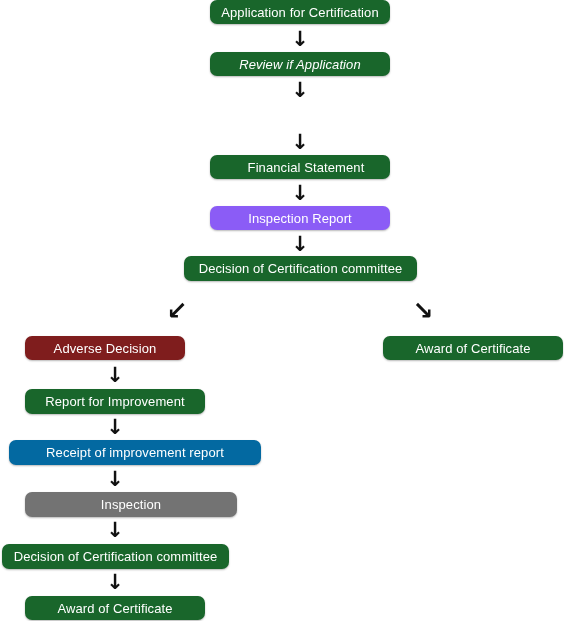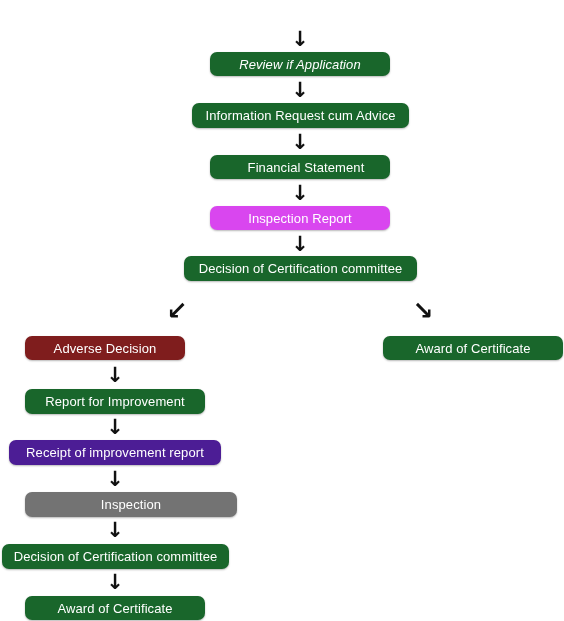--- a/index.html
+++ b/index.html
@@ -48,35 +48,35 @@
     user-select: none;
   }
   .arrow.diag {
     font-size: 25px;
   }
 </style>
 </head>
 <body>
 
 <div id="flowchart" style="background: rgb(255, 255, 255);">
+    <div class="node" style="left: 210px; top: 0px; width: 180px; height: 24px; background: rgb(25, 102, 43); color: rgb(255, 255, 255);">Application for Certification</div>
     <div class="node" style="left: 210px; top: 52px; width: 180px; height: 24px; background: rgb(25, 102, 43); color: rgb(255, 255, 255); font-style: italic;">Review if Application</div>
-    <div class="node" style="left: 192px; top: 103px; width: 217px; height: 25px; background: rgb(25, 102, 43); color: rgb(255, 255, 255);">Information Request cum Advice</div>
     <div class="node" style="left: 210px; top: 155px; width: 180px; height: 24px; background: rgb(25, 102, 43); color: rgb(255, 255, 255); padding-left: 12px;">Financial Statement</div>
-    <div class="node" style="left: 210px; top: 206px; width: 180px; height: 24px; background: #d946ef; color: rgb(255, 255, 255);">Inspection Report</div>
+    <div class="node" style="left: 210px; top: 206px; width: 180px; height: 24px; background: #8b5cf6; color: rgb(255, 255, 255);">Inspection Report</div>
     <div class="node" style="left: 184px; top: 256px; width: 233px; height: 25px; background: rgb(25, 102, 43); color: rgb(255, 255, 255);">Decision of Certification committee</div>
     <div class="arrow" style="left: 288px; top: 28px; width: 24px; height: 22px; color: rgb(17, 17, 17);">↓</div>
     <div class="arrow" style="left: 288px; top: 79px; width: 24px; height: 22px; color: rgb(17, 17, 17);">↓</div>
     <div class="arrow" style="left: 288px; top: 131px; width: 24px; height: 22px; color: rgb(17, 17, 17);">↓</div>
     <div class="arrow" style="left: 288px; top: 182px; width: 24px; height: 22px; color: rgb(17, 17, 17);">↓</div>
     <div class="arrow" style="left: 288px; top: 233px; width: 24px; height: 22px; color: rgb(17, 17, 17);">↓</div>
     <div class="arrow diag" style="left: 162px; top: 295px; width: 30px; height: 30px; color: rgb(17, 17, 17);">↙</div>
     <div class="arrow diag" style="left: 408px; top: 295px; width: 30px; height: 30px; color: rgb(17, 17, 17);">↘</div>
     <div class="node" style="left: 25px; top: 336px; width: 160px; height: 24px; background: #7f1d1d; color: rgb(255, 255, 255);">Adverse Decision</div>
     <div class="node" style="left: 25px; top: 389px; width: 180px; height: 25px; background: rgb(25, 102, 43); color: rgb(255, 255, 255);">Report for Improvement</div>
-    <div class="node" style="left: 9px; top: 440px; width: 212px; height: 25px; background: #4c1d95; color: rgb(255, 255, 255);">Receipt of improvement report</div>
+    <div class="node" style="left: 9px; top: 440px; width: 252px; height: 25px; background: #0369a1; color: rgb(255, 255, 255);">Receipt of improvement report</div>
     <div class="node" style="left: 25px; top: 492px; width: 212px; height: 25px; background: #737373; color: rgb(255, 255, 255);">Inspection</div>
     <div class="node" style="left: 2px; top: 544px; width: 227px; height: 25px; background: rgb(25, 102, 43); color: rgb(255, 255, 255);">Decision of Certification committee</div>
     <div class="node" style="left: 25px; top: 596px; width: 180px; height: 24px; background: rgb(25, 102, 43); color: rgb(255, 255, 255);">Award of Certificate</div>
     <div class="arrow" style="left: 103px; top: 364px; width: 24px; height: 22px; color: rgb(17, 17, 17);">↓</div>
     <div class="arrow" style="left: 103px; top: 416px; width: 24px; height: 22px; color: rgb(17, 17, 17);">↓</div>
     <div class="arrow" style="left: 103px; top: 468px; width: 24px; height: 22px; color: rgb(17, 17, 17);">↓</div>
     <div class="arrow" style="left: 103px; top: 519px; width: 24px; height: 22px; color: rgb(17, 17, 17);">↓</div>
     <div class="arrow" style="left: 103px; top: 571px; width: 24px; height: 22px; color: rgb(17, 17, 17);">↓</div>
     <div class="node" style="left: 383px; top: 336px; width: 180px; height: 24px; background: rgb(25, 102, 43); color: rgb(255, 255, 255);">Award of Certificate</div>
   </div>

